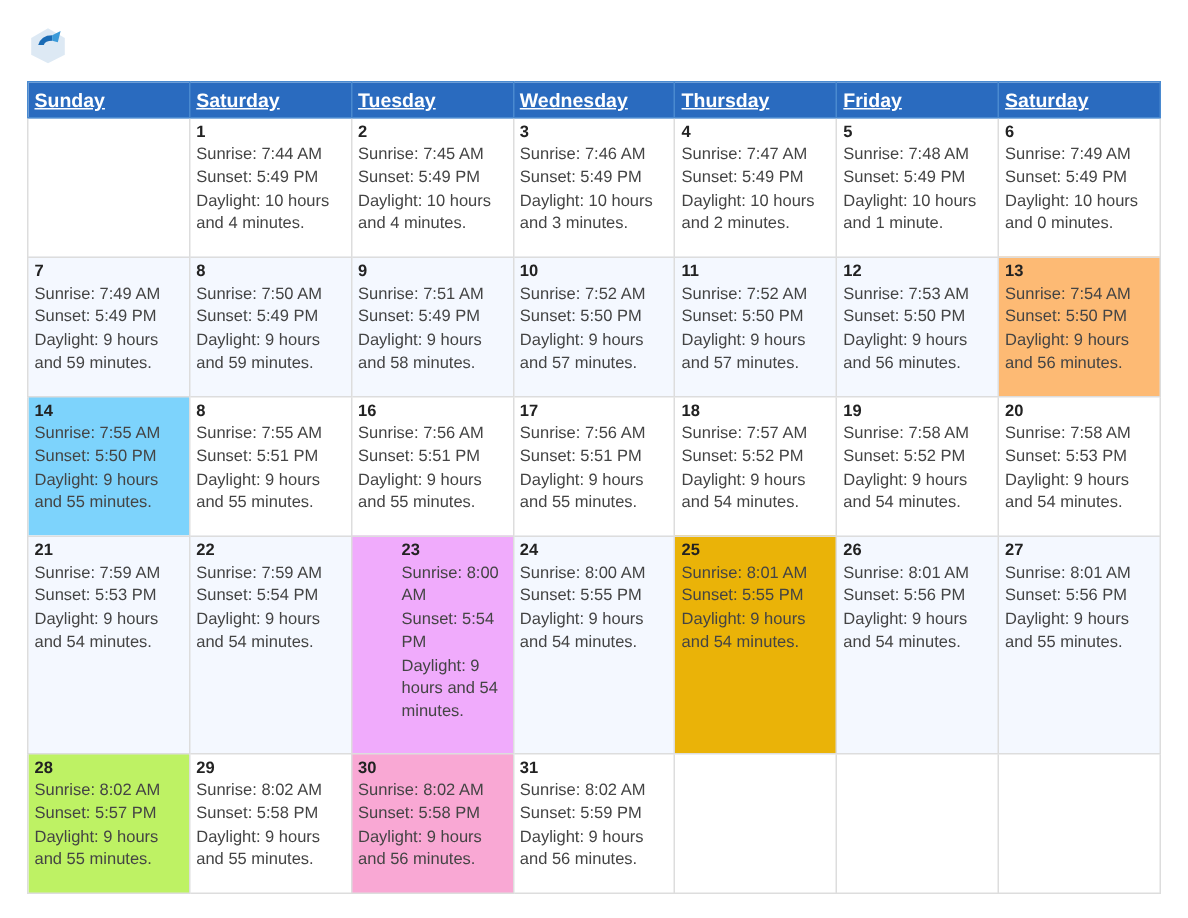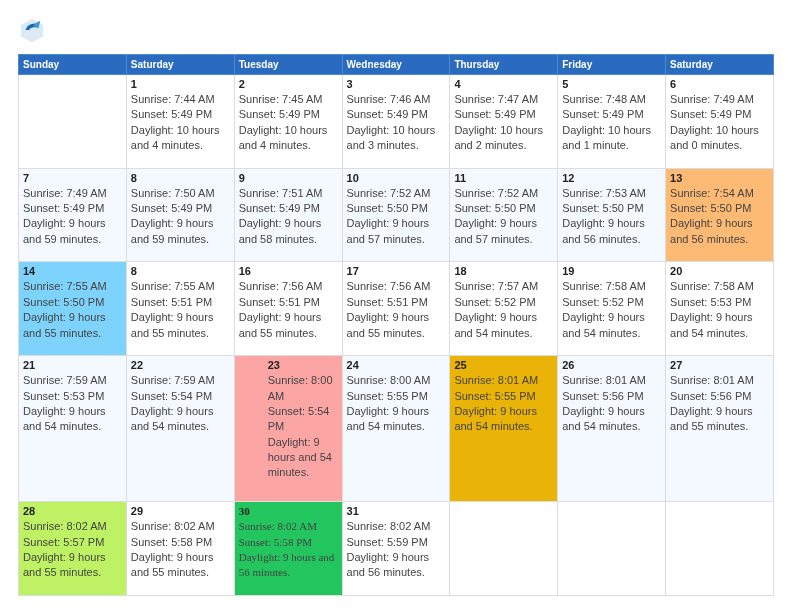--- a/index.html
+++ b/index.html
@@ -55,25 +55,26 @@
     .calendar {
       flex: 1;
       border: 1px solid #ccc;
       border-collapse: collapse;
       width: 100%;
       table-layout: fixed;
     }
     .calendar th {
       background: #2a6bbf;
       color: #fff;
-      font-size: 10px;
+      font-size: 13px;
       font-weight: bold;
       padding: 4px 4px;
       text-align: left;
       border: 1px solid #4a8ad0;
+      text-decoration: underline;
     }
     .calendar td {
       vertical-align: top;
       border: 1px solid #ddd;
       padding: 3px 4px;
       font-size: 9px;
       color: #333;
       height: 80px;
     }
     .day-num {
@@ -217,21 +218,21 @@
         </tr>
         <tr>
           <td style="background: rgb(244, 248, 255);">
             <span class="day-num">21</span>
             <div class="day-detail">Sunrise: 7:59 AM<br>Sunset: 5:53 PM<br>Daylight: 9 hours and 54 minutes.</div>
           </td>
           <td style="background: rgb(244, 248, 255);">
             <span class="day-num">22</span>
             <div class="day-detail">Sunrise: 7:59 AM<br>Sunset: 5:54 PM<br>Daylight: 9 hours and 54 minutes.</div>
           </td>
-          <td style="background: #fca5a5; padding-left: 33px;">
+          <td style="background: #f0abfc; padding-left: 33px;">
             <span class="day-num">23</span>
             <div class="day-detail">Sunrise: 8:00 AM<br>Sunset: 5:54 PM<br>Daylight: 9 hours and 54 minutes.</div>
           </td>
           <td style="background: rgb(244, 248, 255);">
             <span class="day-num">24</span>
             <div class="day-detail">Sunrise: 8:00 AM<br>Sunset: 5:55 PM<br>Daylight: 9 hours and 54 minutes.</div>
           </td>
           <td style="background: #eab308;">
             <span class="day-num">25</span>
             <div class="day-detail">Sunrise: 8:01 AM<br>Sunset: 5:55 PM<br>Daylight: 9 hours and 54 minutes.</div>
@@ -247,21 +248,21 @@
         </tr>
         <tr>
           <td style="background: #bef264;">
             <span class="day-num">28</span>
             <div class="day-detail">Sunrise: 8:02 AM<br>Sunset: 5:57 PM<br>Daylight: 9 hours and 55 minutes.</div>
           </td>
           <td style="background: rgb(255, 255, 255);">
             <span class="day-num">29</span>
             <div class="day-detail">Sunrise: 8:02 AM<br>Sunset: 5:58 PM<br>Daylight: 9 hours and 55 minutes.</div>
           </td>
-          <td style="background: #22c55e; font-family: Liberation Serif, serif;">
+          <td style="background: #f9a8d4;">
             <span class="day-num">30</span>
             <div class="day-detail">Sunrise: 8:02 AM<br>Sunset: 5:58 PM<br>Daylight: 9 hours and 56 minutes.</div>
           </td>
           <td style="background: rgb(255, 255, 255);">
             <span class="day-num">31</span>
             <div class="day-detail">Sunrise: 8:02 AM<br>Sunset: 5:59 PM<br>Daylight: 9 hours and 56 minutes.</div>
           </td>
           <td class="empty"></td>
           <td class="empty"></td>
           <td class="empty"></td>

